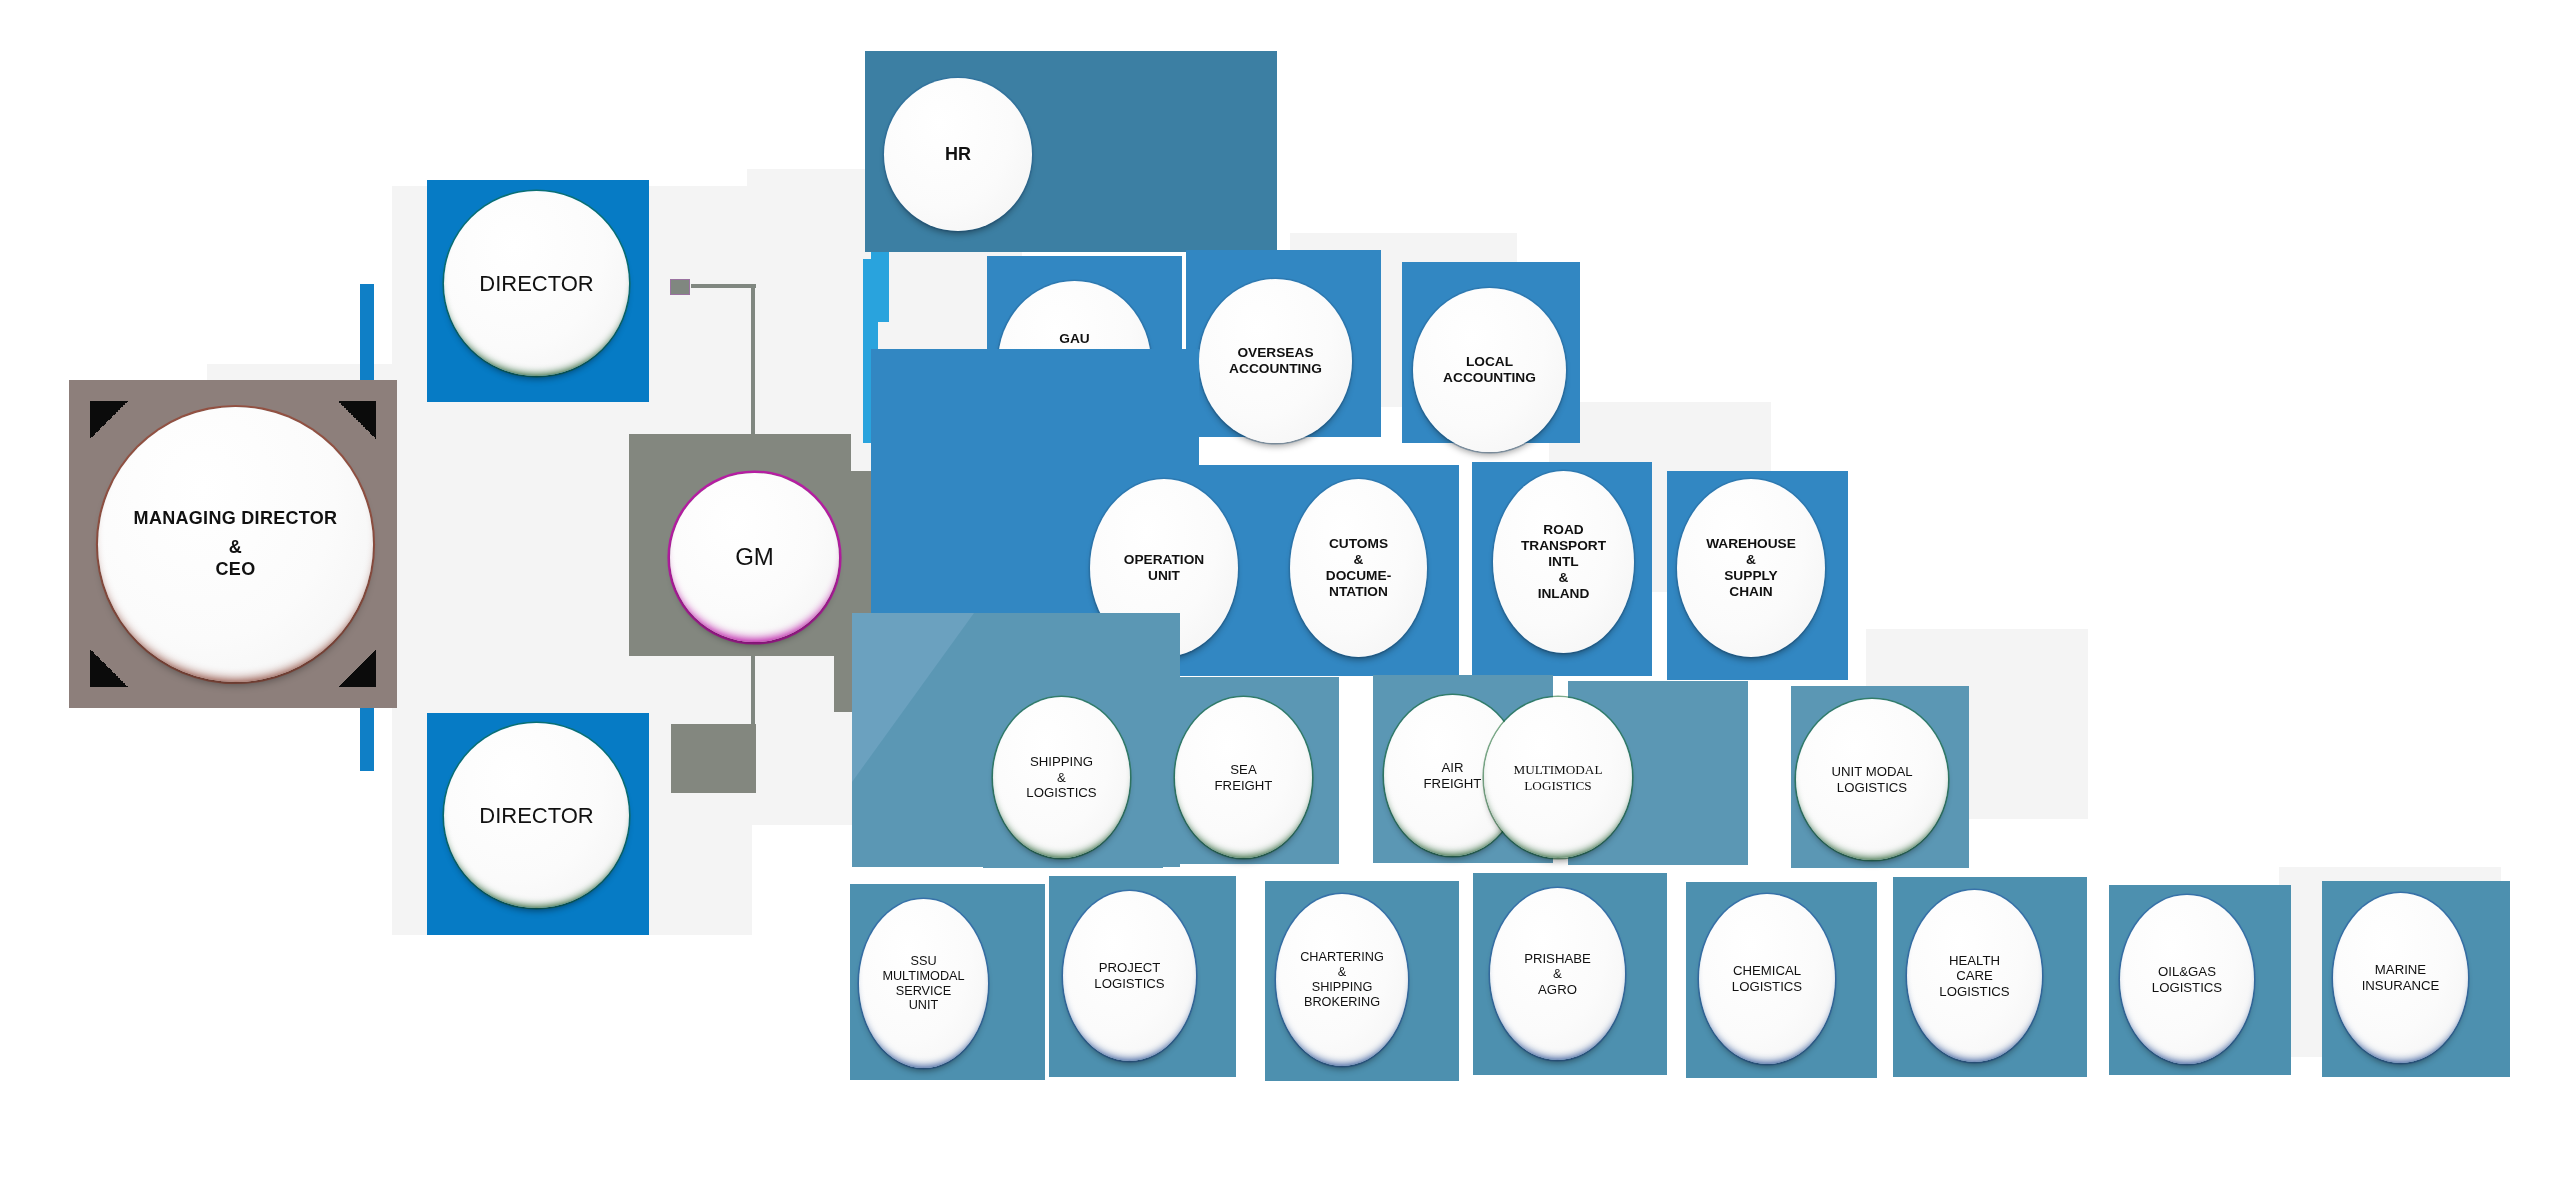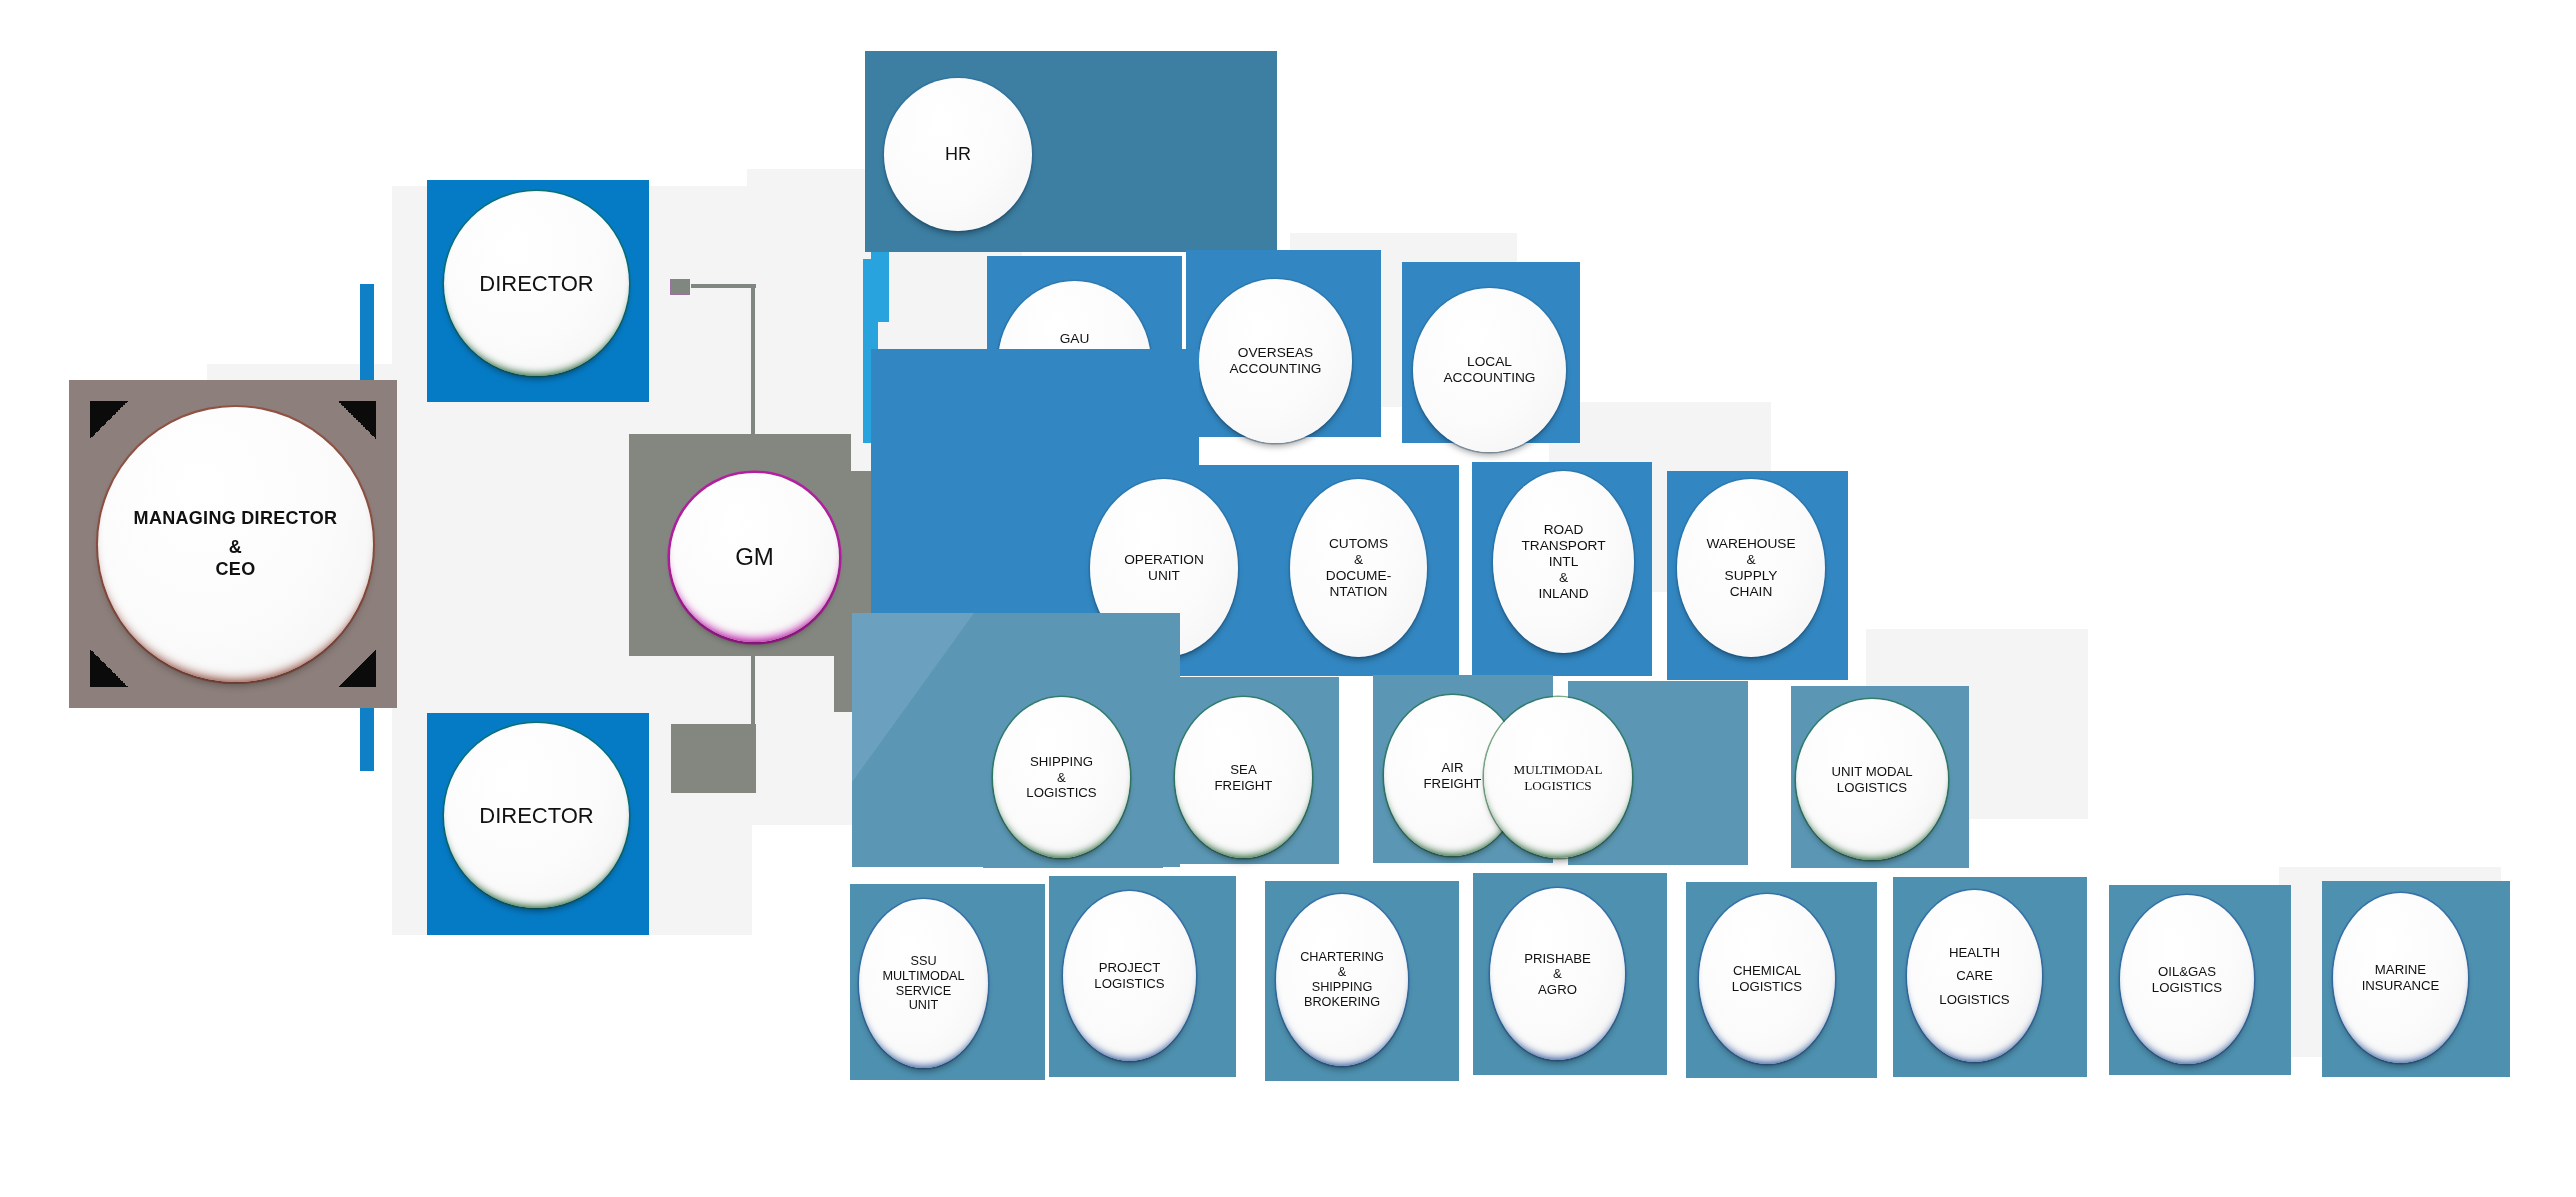--- a/index.html
+++ b/index.html
@@ -56,21 +56,21 @@
     justify-content:center;
     text-align:center;
     color:#111111;
     line-height:1.18;
     box-sizing:border-box;
   }
   .node.green{box-shadow:0 5.3px 7.4px -2.6px rgba(0,0,0,.45), inset 0 -7.4px 8.5px -6.3px #0b4d18, 0 0 0 1.6px rgba(19,104,43,.55);}
   .node.blue{box-shadow:0 5.3px 7.4px -2.6px rgba(0,0,0,.45), inset 0 -7.4px 8.5px -6.3px #17408c, 0 0 0 1.6px rgba(31,76,162,.45);}
   .node.magenta{box-shadow:0 5.3px 7.4px -2.6px rgba(0,0,0,.40), inset 0 -8.5px 9.5px -6.3px #b5009f, 0 0 0 2.6px rgba(190,12,168,.85);}
   .node.brown{box-shadow:0 5.3px 8.5px -2.6px rgba(0,0,0,.40), inset 0 -8.5px 10.6px -7.4px #7a2a1a, 0 0 0 2.1px rgba(150,62,44,.70);}
-  .node.plain{box-shadow:0 5.3px 7.4px -2.6px rgba(0,0,0,.40), 0 0 0 1.6px rgba(40,100,150,.40);}
+  .node.plain{box-shadow:0 5.3px 7.4px -2.6px rgba(0,0,0,.40), 0 0 0 1.6px rgba(40,100,150,.40);font-weight:bold;}
 
   .node span{display:block;}
 
   
   .conn{position:absolute;background:#808780;}
   .conn-cyan{position:absolute;background:#29a3dd;}
   .conn-blue{position:absolute;background:#0f7fc6;}
   .stub{position:absolute;background:#808780;}
 
   
@@ -249,21 +249,21 @@
   </div>
   <div class="node blue t-small" style="left:1490px;top:888px;width:135px;height:172px;flex-direction:column;">
     <span>PRISHABE</span>
     <span>&amp;</span>
     <span>AGRO</span>
   </div>
   <div class="node blue t-small" style="left:1699px;top:894px;width:136px;height:170px;flex-direction:column;text-align:right;">
     <span>CHEMICAL</span>
     <span>LOGISTICS</span>
   </div>
-  <div class="node blue t-small" style="left:1907px;top:890px;width:135px;height:172px;flex-direction:column;gap:8px;">
+  <div class="node blue t-small" style="left:1907px;top:890px;width:135px;height:172px;flex-direction:column;">
     <span>HEALTH</span>
     <span>CARE</span>
     <span>LOGISTICS</span>
   </div>
   <div class="node blue t-small" style="left:2120px;top:895px;width:134px;height:169px;flex-direction:column;">
     <span>OIL&amp;GAS</span>
     <span>LOGISTICS</span>
   </div>
   <div class="node blue t-small" style="left:2333px;top:893px;width:135px;height:170px;flex-direction:column;">
     <span>MARINE</span>

